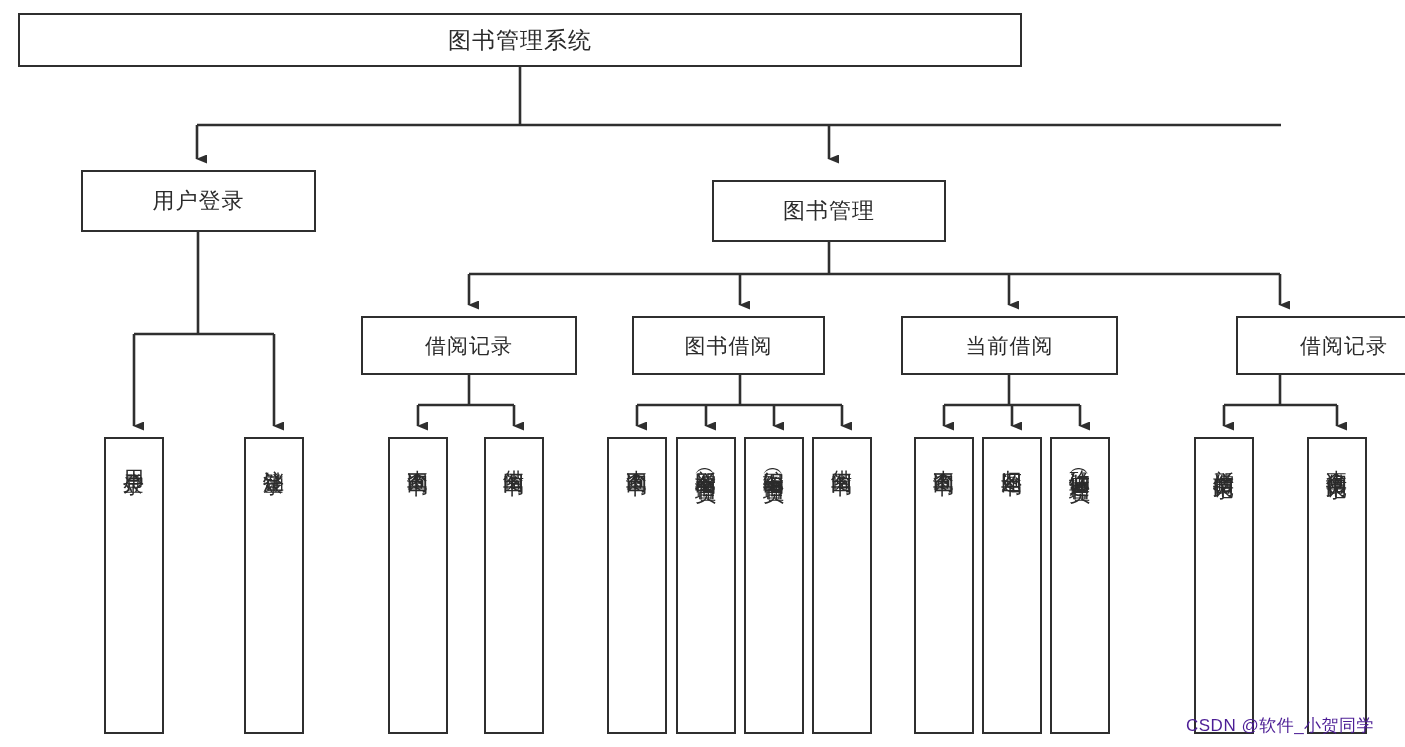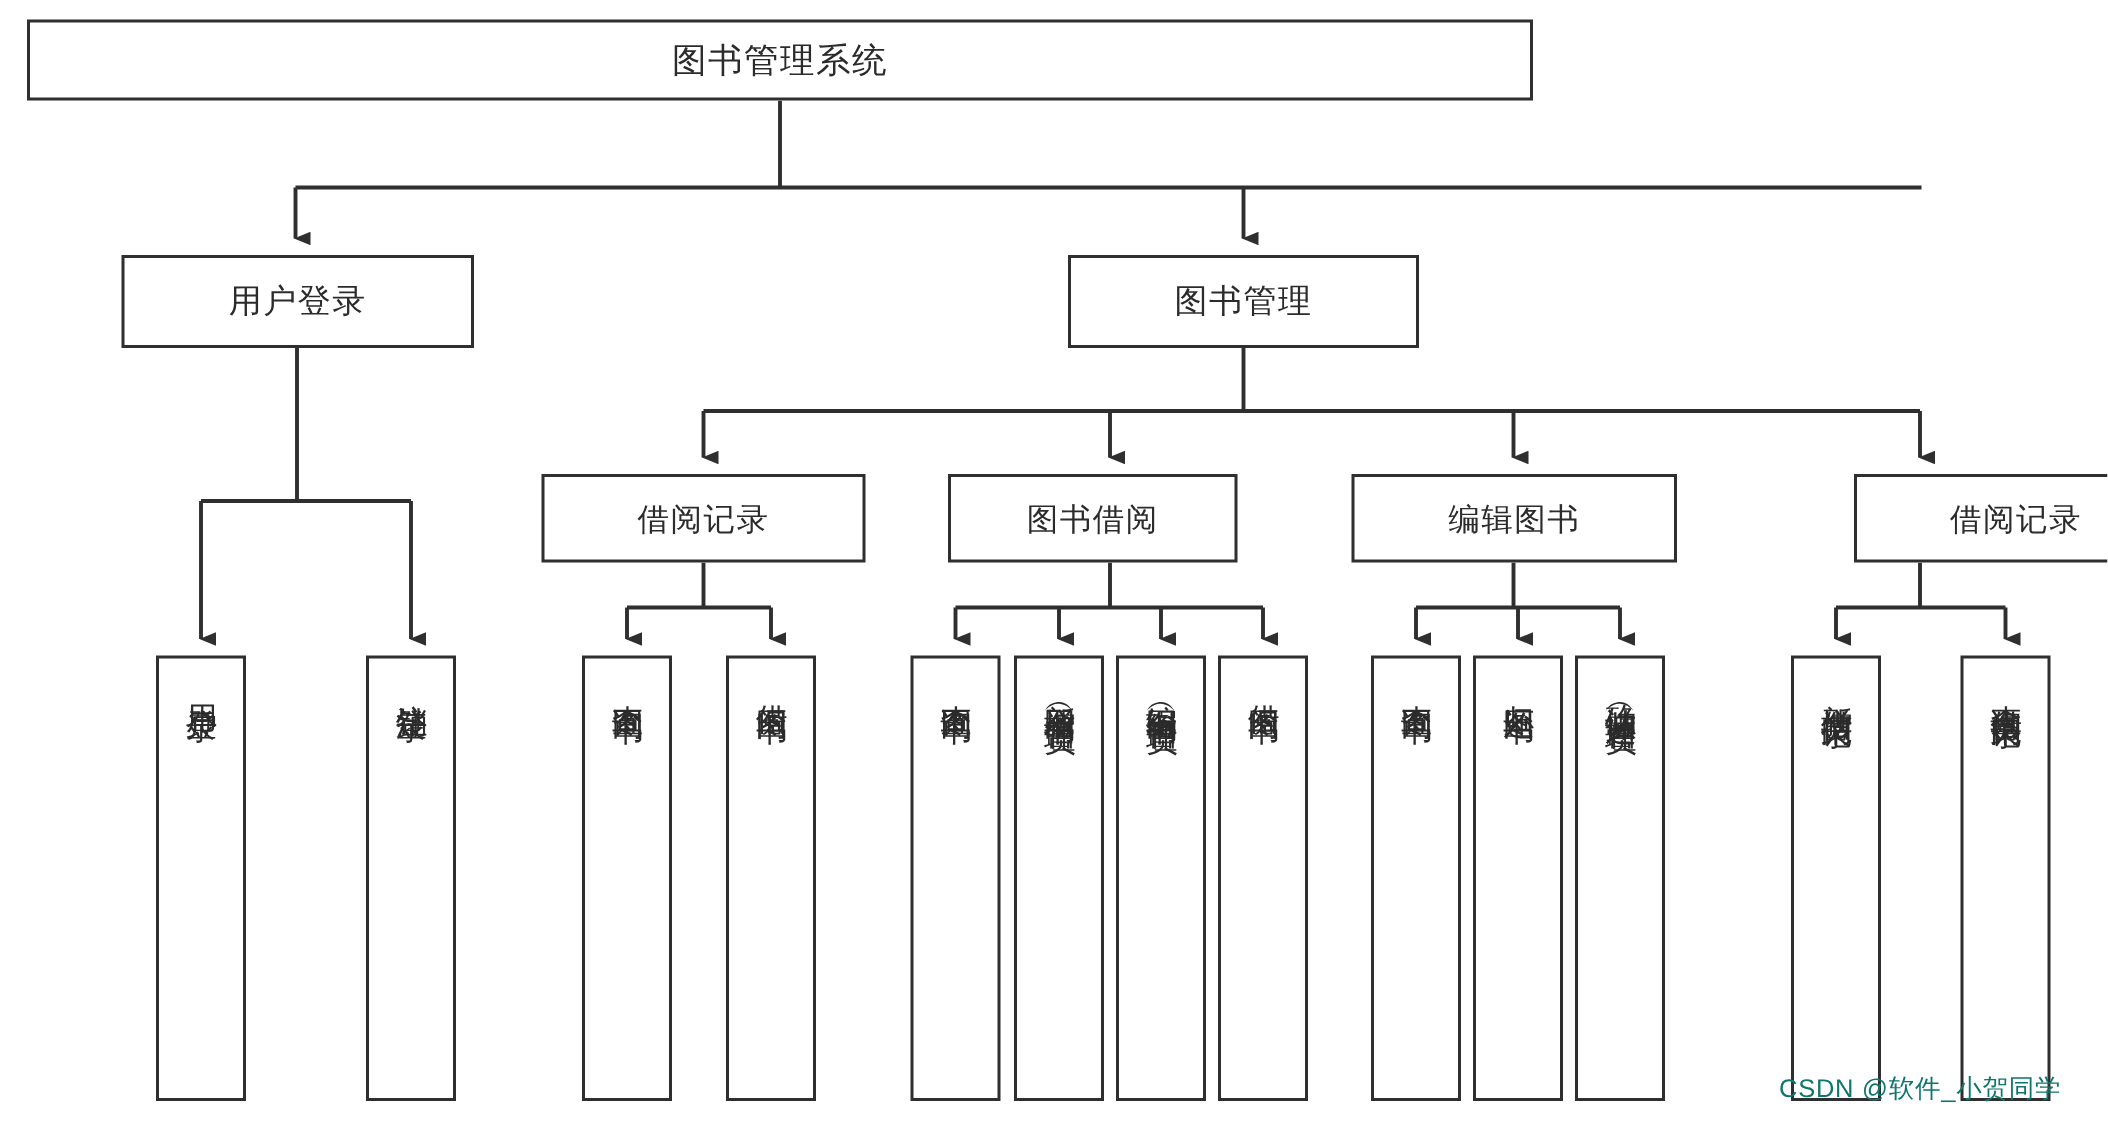--- a/index.html
+++ b/index.html
@@ -60,21 +60,21 @@
   }
   .htext {
     white-space: nowrap;
     letter-spacing: 1px;
   }
   #watermark {
     position: absolute;
     left: 1186px;
     top: 714px;
     font-size: 17px;
-    color: #0f766e;
+    color: #4c1d95;
     white-space: nowrap;
     z-index: 3;
     letter-spacing: 0.5px;
   }
 </style>
 </head>
 <body>
 
 <div id="canvas">
 
@@ -130,32 +130,32 @@
     </g>
   </svg>
 
   <div class="node root" style="left:18px; top:13px; width:1004px; height:54px;">
     <span class="htext">图书管理系统</span>
   </div>
 
   <div class="node lvl2" style="left:81px; top:170px; width:235px; height:62px;">
     <span class="htext">用户登录</span>
   </div>
-  <div class="node lvl2" style="left:712px; top:170px; width:234px; height:62px;">
+  <div class="node lvl2" style="left:712px; top:180px; width:234px; height:62px;">
     <span class="htext">图书管理</span>
   </div>
 
   <div class="node lvl3" style="left:361px; top:316px; width:216px; height:59px;">
     <span class="htext">借阅记录</span>
   </div>
   <div class="node lvl3" style="left:632px; top:316px; width:193px; height:59px;">
     <span class="htext">图书借阅</span>
   </div>
   <div class="node lvl3" style="left:901px; top:316px; width:217px; height:59px;">
-    <span class="htext">编辑图书</span>
+    <span class="htext">当前借阅</span>
   </div>
   <div class="node lvl3" style="left:1236px; top:316px; width:216px; height:59px;justify-content:center;">
     <span class="htext">借阅记录</span>
   </div>
 
   <div class="node leaf" style="left:104px; top:437px; width:60px; height:297px;">
     <span class="vtext">用户登录</span>
   </div>
   <div class="node leaf" style="left:244px; top:437px; width:60px; height:297px;">
     <span class="vtext">注销登录</span>

